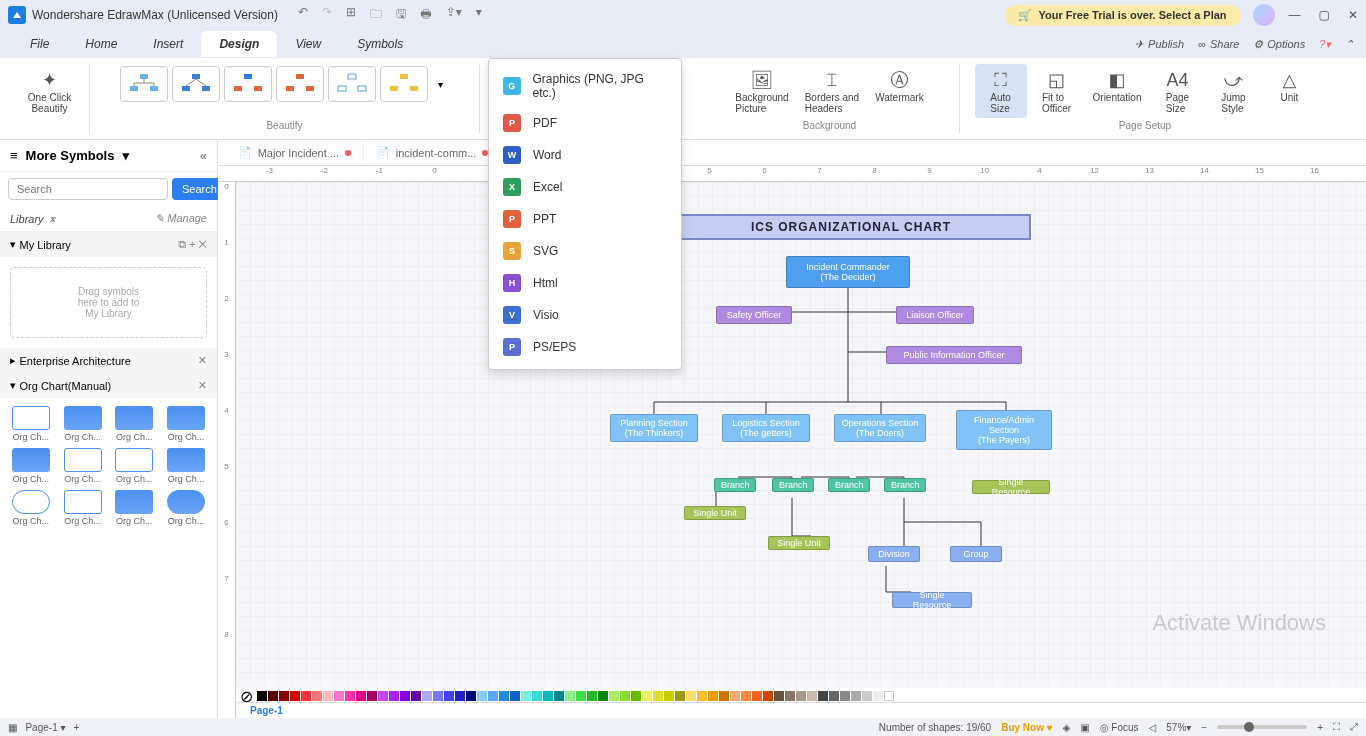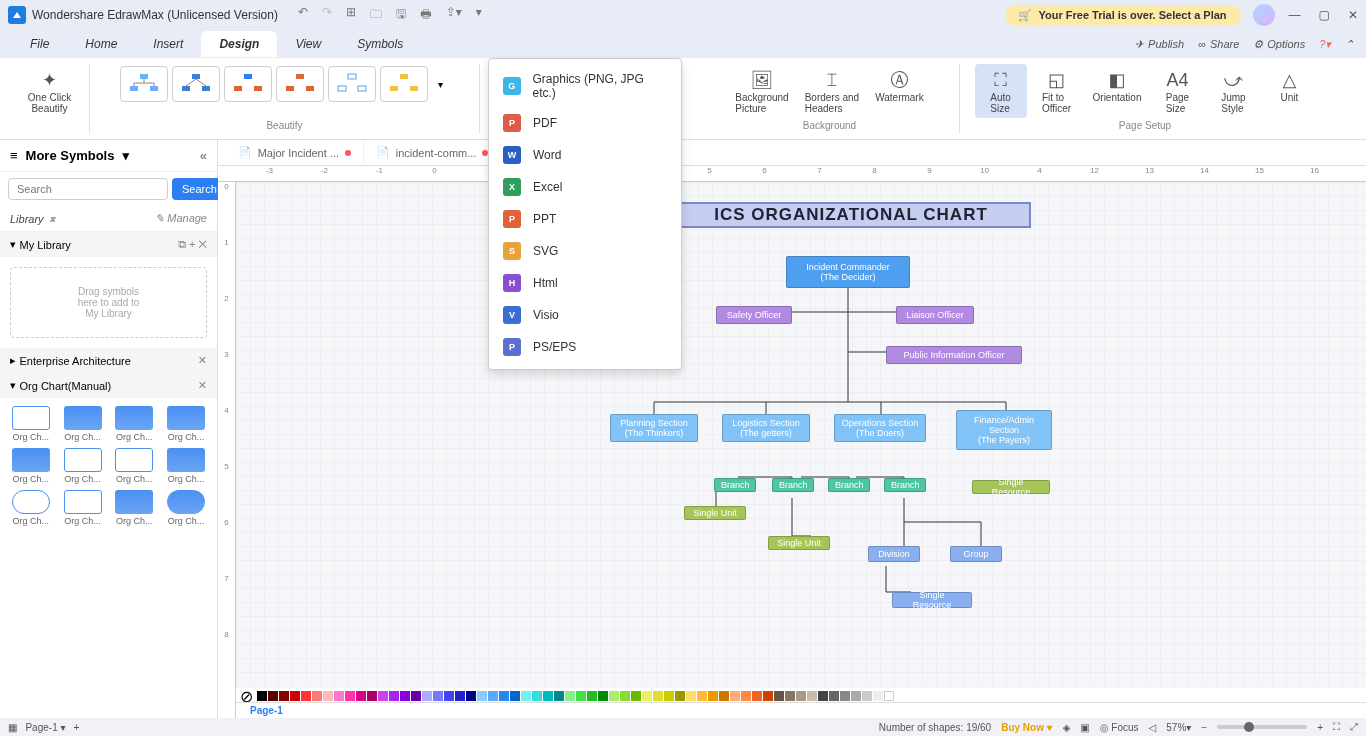--- a/index.html
+++ b/index.html
@@ -60,21 +60,21 @@
 .doc-tab .dot { width:6px; height:6px; background:#f55; border-radius:50%; }
 .doc-tab .plus { font-size:14px; }
 .ruler-h { height:16px; background:#fff; border-bottom:1px solid #ccc; font-size:8px; color:#888; display:flex; padding-left:24px; }
 .ruler-h span { width:55px; text-align:center; }
 .ruler-v { position:absolute; left:0; top:42px; bottom:0; width:18px; background:#fff; border-right:1px solid #ccc; font-size:8px; color:#888; display:flex; flex-direction:column; }
 .ruler-v span { height:56px; text-align:center; }
 .canvas { position:absolute; left:18px; right:0; top:42px; bottom:32px; background-image:linear-gradient(#eee 1px,transparent 1px),linear-gradient(90deg,#eee 1px,transparent 1px); background-size:14px 14px; overflow:hidden; }
 
 
 .node { position:absolute; font-size:9px; text-align:center; padding:4px 6px; border-radius:2px; border:1px solid rgba(0,0,0,.2); color:#fff; display:flex; flex-direction:column; justify-content:center; }
-.chart-title { position:absolute; top:20px; left:435px; width:360px; height:26px; background:#c5cef0; border:2px solid #7a88c9; color:#223; font-size:17px; font-weight:bold; letter-spacing:1px; display:flex; align-items:center; justify-content:center; }
+.chart-title { position:absolute; top:32px; left:435px; width:360px; height:26px; background:#c5cef0; border:2px solid #7a88c9; color:#223; font-size:12px; font-weight:bold; letter-spacing:1px; display:flex; align-items:center; justify-content:center; }
 .blue { background:#4f9ff0; }
 .lblue { background:#82c3f7; }
 .purple { background:#b089e0; }
 .teal { background:#4fc5a5; }
 .olive { background:#a5c559; }
 .cornflower { background:#8aaff0; }
 
 
 .export-menu { position:absolute; top:58px; left:488px; width:194px; background:#fff; border:1px solid #ccc; border-radius:4px; box-shadow:0 4px 10px rgba(0,0,0,.15); padding:6px 0; z-index:50; }
 .export-item { display:flex; align-items:center; gap:12px; padding:7px 14px; font-size:12px; color:#333; cursor:pointer; }
@@ -459,20 +459,21 @@
     <div class="node teal" style="top:296px;left:536px;width:42px;height:14px">Branch</div>
     <div class="node teal" style="top:296px;left:592px;width:42px;height:14px">Branch</div>
     <div class="node teal" style="top:296px;left:648px;width:42px;height:14px">Branch</div>
     <div class="node olive" style="top:324px;left:448px;width:62px;height:14px">Single Unit</div>
     <div class="node olive" style="top:354px;left:532px;width:62px;height:14px">Single Unit</div>
     <div class="node olive" style="top:298px;left:736px;width:78px;height:14px">Single Resource</div>
     <div class="node cornflower" style="top:364px;left:632px;width:52px;height:16px">Division</div>
     <div class="node cornflower" style="top:364px;left:714px;width:52px;height:16px">Group</div>
     <div class="node cornflower" style="top:410px;left:656px;width:80px;height:16px">Single Resource</div>
 
+    <div class="watermark">Activate Windows</div>
   </div>
 
   <div class="color-bar">
     <span style="margin-right:4px">⊘</span>
     <div class="sw" style="background:#000"></div>
       <div class="sw" style="background:#5a0000"></div>
       <div class="sw" style="background:#800"></div>
       <div class="sw" style="background:#c00"></div>
       <div class="sw" style="background:#f33"></div>
       <div class="sw" style="background:#f77"></div>

